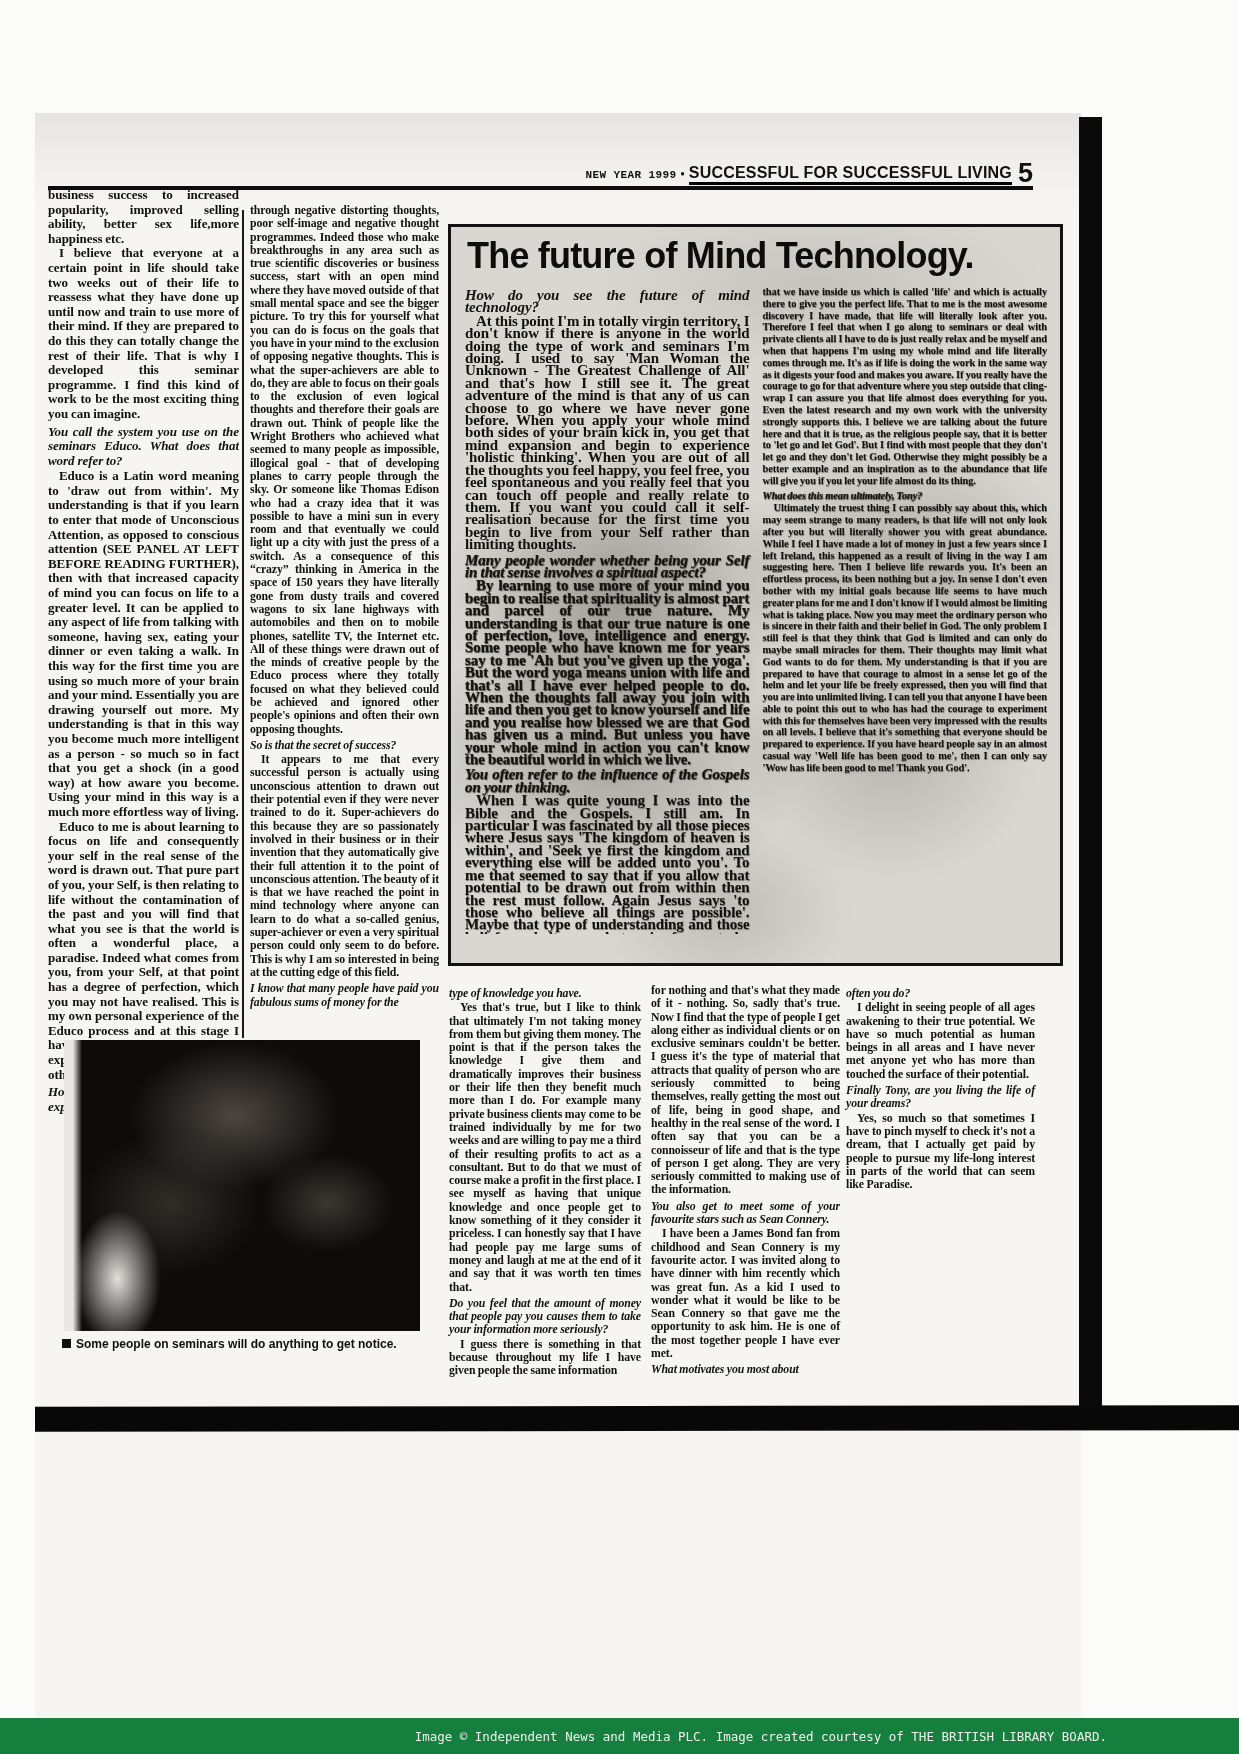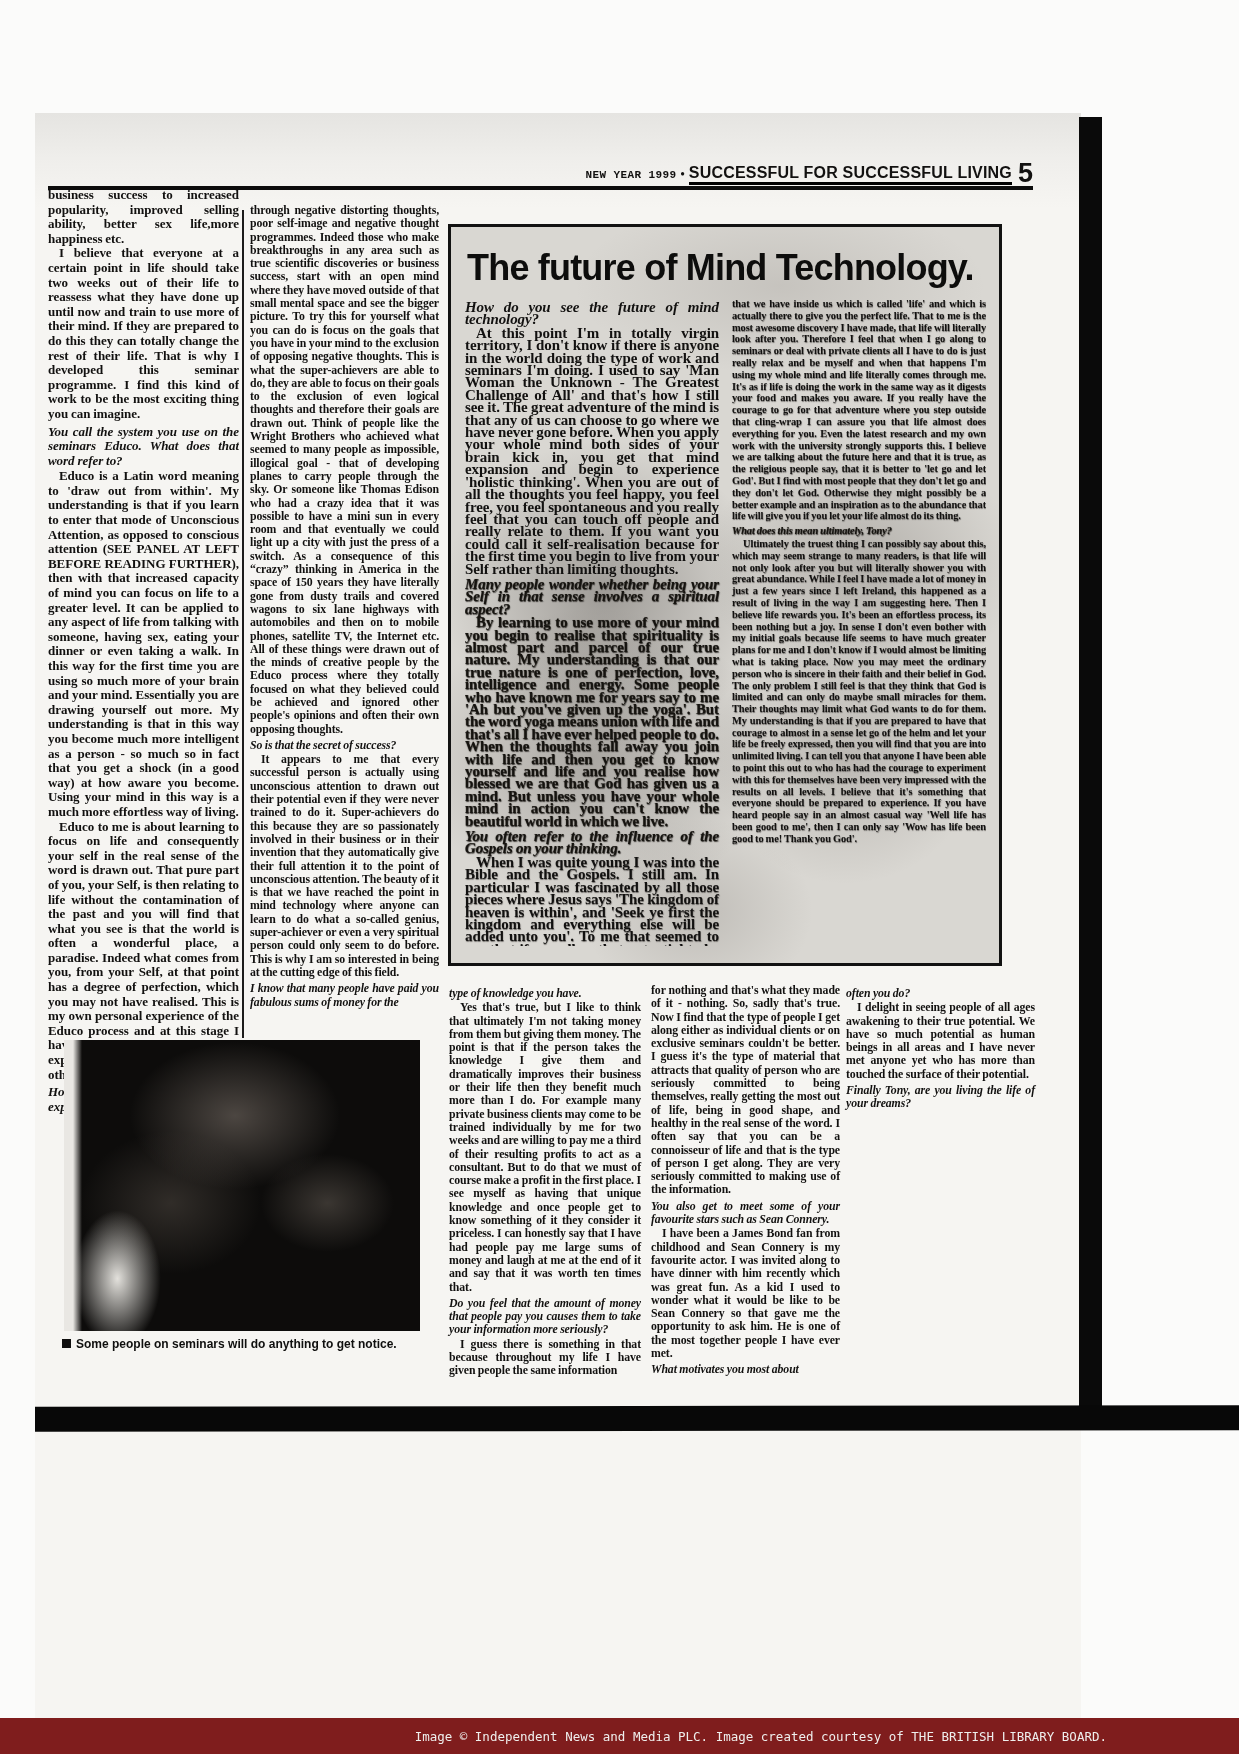--- a/index.html
+++ b/index.html
@@ -29,22 +29,22 @@
   .p{text-indent:11px;}
   .pf{text-indent:0;}
   .q{font-style:italic;font-weight:700;text-indent:0;margin:3px 0 1px 0 !important;}
   .col1{left:48px;top:188px;width:191px;font-size:13px;line-height:14.6px;
         letter-spacing:-.05px;word-spacing:-.3px;max-height:928px;overflow:hidden;}
   .colrule{left:242px;top:210px;width:2px;height:828px;background:#1c1b1a;}
   .col2{left:250px;top:204px;width:189px;font-size:11.8px;line-height:13.3px;
         letter-spacing:-.1px;word-spacing:-.4px;max-height:836px;overflow:hidden;}
 
   
-  .article{left:448px;top:224px;width:554px;height:742px;box-sizing:border-box;
-     border:3px solid #121212;padding:20px 13px 8px 14px;overflow:hidden;
+  .article{left:448px;top:224px;width:615px;height:742px;box-sizing:border-box;
+     border:3px solid #121212;padding:8px 13px 8px 14px;overflow:hidden;
      background:
        radial-gradient(42% 30% at 28% 50%, rgba(55,50,46,.36), transparent 70%),
        radial-gradient(45% 28% at 26% 72%, rgba(60,54,50,.30), transparent 72%),
        radial-gradient(40% 26% at 75% 46%, rgba(70,64,58,.26), transparent 70%),
        radial-gradient(34% 24% at 72% 72%, rgba(80,72,66,.22), transparent 72%),
        radial-gradient(50% 16% at 60% 8%, rgba(112,106,100,.18), transparent 75%),
        radial-gradient(30% 18% at 45% 93%, rgba(92,86,80,.20), transparent 70%),
        #d9d7d2;}
   .article h1{margin:0 0 9px 2px;font-family:"Liberation Sans","DejaVu Sans",sans-serif;
      font-size:36px;font-weight:700;letter-spacing:-.8px;color:#0d0d0c;}
@@ -73,21 +73,21 @@
        radial-gradient(70px 110px at 15% 82%, rgba(238,236,231,.95), rgba(238,236,231,0) 62%),
        radial-gradient(150px 105px at 48% 26%, rgba(128,118,110,.55), transparent 70%),
        radial-gradient(95px 70px at 74% 56%, rgba(104,96,88,.5), transparent 70%),
        radial-gradient(120px 95px at 30% 56%, rgba(72,66,60,.6), transparent 75%),
        #0d0c0b;}
   .caption{left:62px;top:1337px;width:390px;font-family:"Liberation Sans","DejaVu Sans",sans-serif;
      font-size:12px;font-weight:700;color:#0f0f0e;}
   .cap-marker{display:inline-block;width:9px;height:9px;background:#0f0f0e;margin-right:5px;}
 
   
-  .footer{left:0;top:1718px;width:1239px;height:36px;background:#7f1d1d;color:#efefed;
+  .footer{left:0;top:1718px;width:1239px;height:36px;background:#15803d;color:#efefed;
      font-family:"DejaVu Sans Mono","Liberation Mono",monospace;font-size:12.5px;
      display:flex;align-items:center;justify-content:flex-end;padding-right:132px;box-sizing:border-box;}
 </style>
 </head>
 <body>
 
 <div>
   <div class="abs scan"></div>
   <div class="abs strip-right"></div>
   <div class="abs wedge"></div>
@@ -144,20 +144,21 @@
   <div class="abs bcol bcol2">
     <p class="pf">for nothing and that's what they made of it - nothing. So, sadly that's true. Now I find that the type of people I get along either as individual clients or on exclusive seminars couldn't be better. I guess it's the type of material that attracts that quality of person who are seriously committed to being themselves, really getting the most out of life, being in good shape, and healthy in the real sense of the word. I often say that you can be a connoisseur of life and that is the type of person I get along. They are very seriously committed to making use of the information.</p>
     <p class="q">You also get to meet some of your favourite stars such as Sean Connery.</p>
     <p class="p">I have been a James Bond fan from childhood and Sean Connery is my favourite actor. I was invited along to have dinner with him recently which was great fun. As a kid I used to wonder what it would be like to be Sean Connery so that gave me the opportunity to ask him. He is one of the most together people I have ever met.</p>
     <p class="q">What motivates you most about</p>
   </div>
   <div class="abs bcol bcol3">
     <p class="q">often you do?</p>
     <p class="p">I delight in seeing people of all ages awakening to their true potential. We have so much potential as human beings in all areas and I have never met anyone yet who has more than touched the surface of their potential.</p>
     <p class="q">Finally Tony, are you living the life of your dreams?</p>
+    <p class="p">Yes, so much so that sometimes I have to pinch myself to check it's not a dream, that I actually get paid by people to pursue my life-long interest in parts of the world that can seem like Paradise.</p>
   </div>
 
   <div class="abs photo"></div>
   <div class="abs caption">
     <span class="cap-marker"></span><span>Some people on seminars will do anything to get notice.</span>
   </div>
 
   <div class="abs footer">
     <span>Image © Independent News and Media PLC. Image created courtesy of THE BRITISH LIBRARY BOARD.</span>
   </div>

